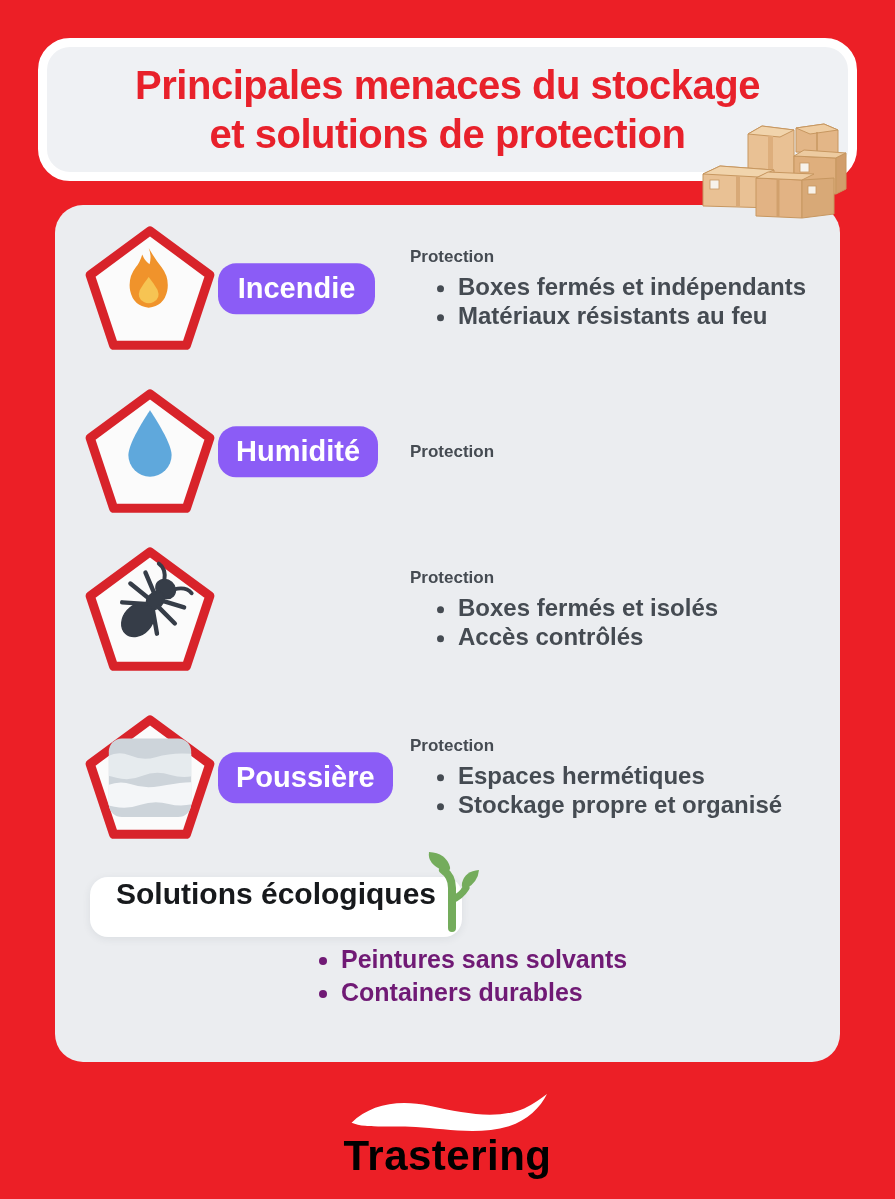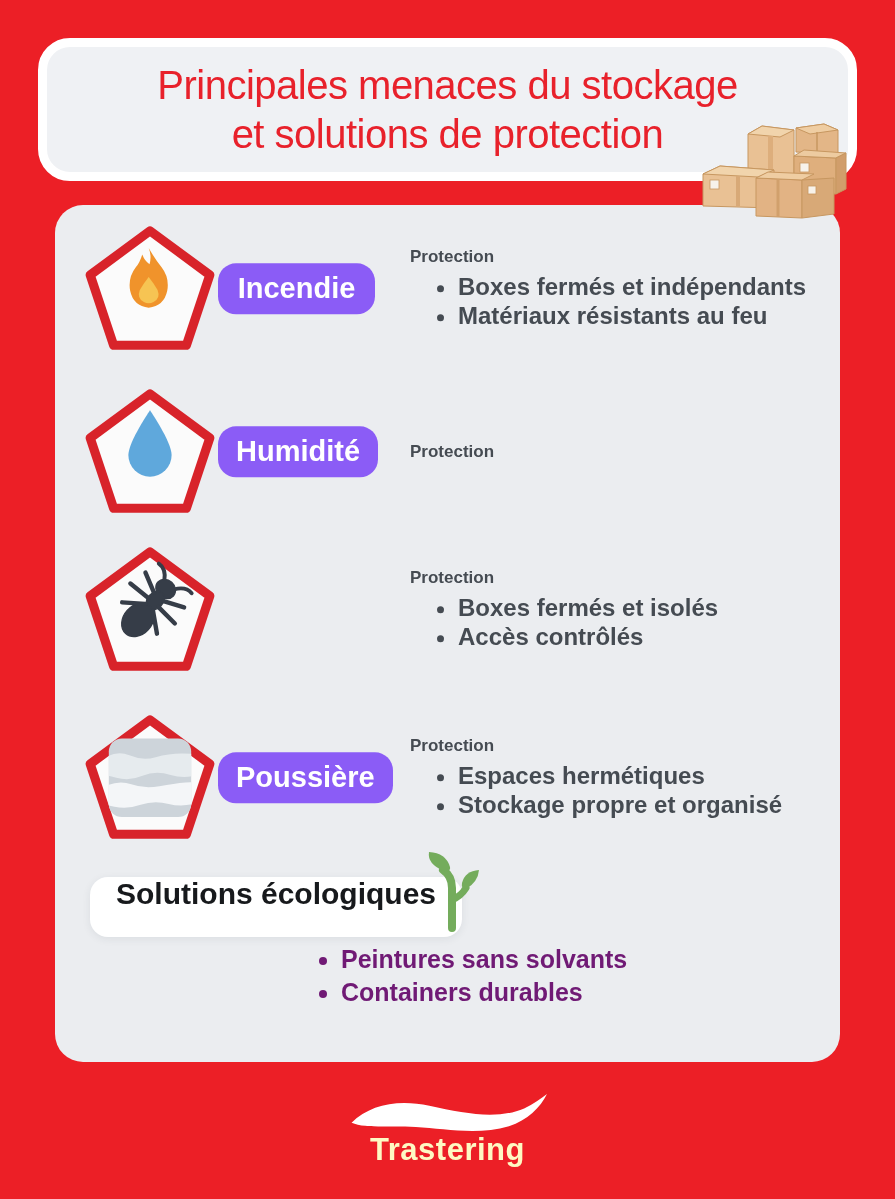--- a/index.html
+++ b/index.html
@@ -9,21 +9,21 @@
     background:#EC1F26; overflow:hidden;
     font-family:"Liberation Sans", sans-serif;
   }
   
   .header-box {
     position:absolute; left:38px; top:38px; width:819px; height:143px;
     background:#EFF1F4; border:9px solid #ffffff; border-radius:32px;
     display:flex; align-items:center; justify-content:center; z-index:1;
   }
   .header-title {
-    color:#E8212B; font-weight:normal; font-size:40px; line-height:1.22;
+    color:#E8212B; font-weight:bold; font-size:40px; line-height:1.22;
     text-align:center; letter-spacing:-0.5px;
   }
   .boxes-illustration { position:absolute; left:698px; top:116px; width:152px; height:104px; z-index:2; }
   
   .main-panel {
     position:absolute; left:55px; top:205px; width:785px; height:857px;
     background:#EBEDF0; border-radius:28px;
   }
   .threat-row { position:absolute; left:0; width:100%; height:128px; }
   .pentagon-wrap { position:absolute; left:30px; top:0; width:130px; height:126px; }
@@ -47,21 +47,21 @@
   .eco-title { color:#17191C; font-weight:bold; font-size:30px; white-space:nowrap; }
   .sprout-wrap { position:absolute; left:368px; top:645px; width:58px; height:82px; z-index:2; }
   .sprout-wrap svg { width:100%; height:100%; display:block; }
   .eco-bullets-wrap { position:absolute; left:258px; top:738px; }
   .eco-bullets { list-style:disc; padding-left:28px; }
   .eco-bullets li { font-weight:bold; font-size:25px; line-height:33px; color:#701a75; }
   
   .footer-logo { position:absolute; left:0; right:0; top:1094px; text-align:center; }
   .wave-icon { width:228px; height:44px; display:block; margin:0 auto; }
   .brand-name {
-    display:block; color:#fef9c3; font-weight:bold; font-size:31px;
+    display:block; color:#000000; font-weight:bold; font-size:42px;
     letter-spacing:0.5px; margin-top:-6px;
   }
 </style>
 </head>
 <body>
 
 <div class="canvas">
 
   <div class="header-box">
     <div class="header-title">

